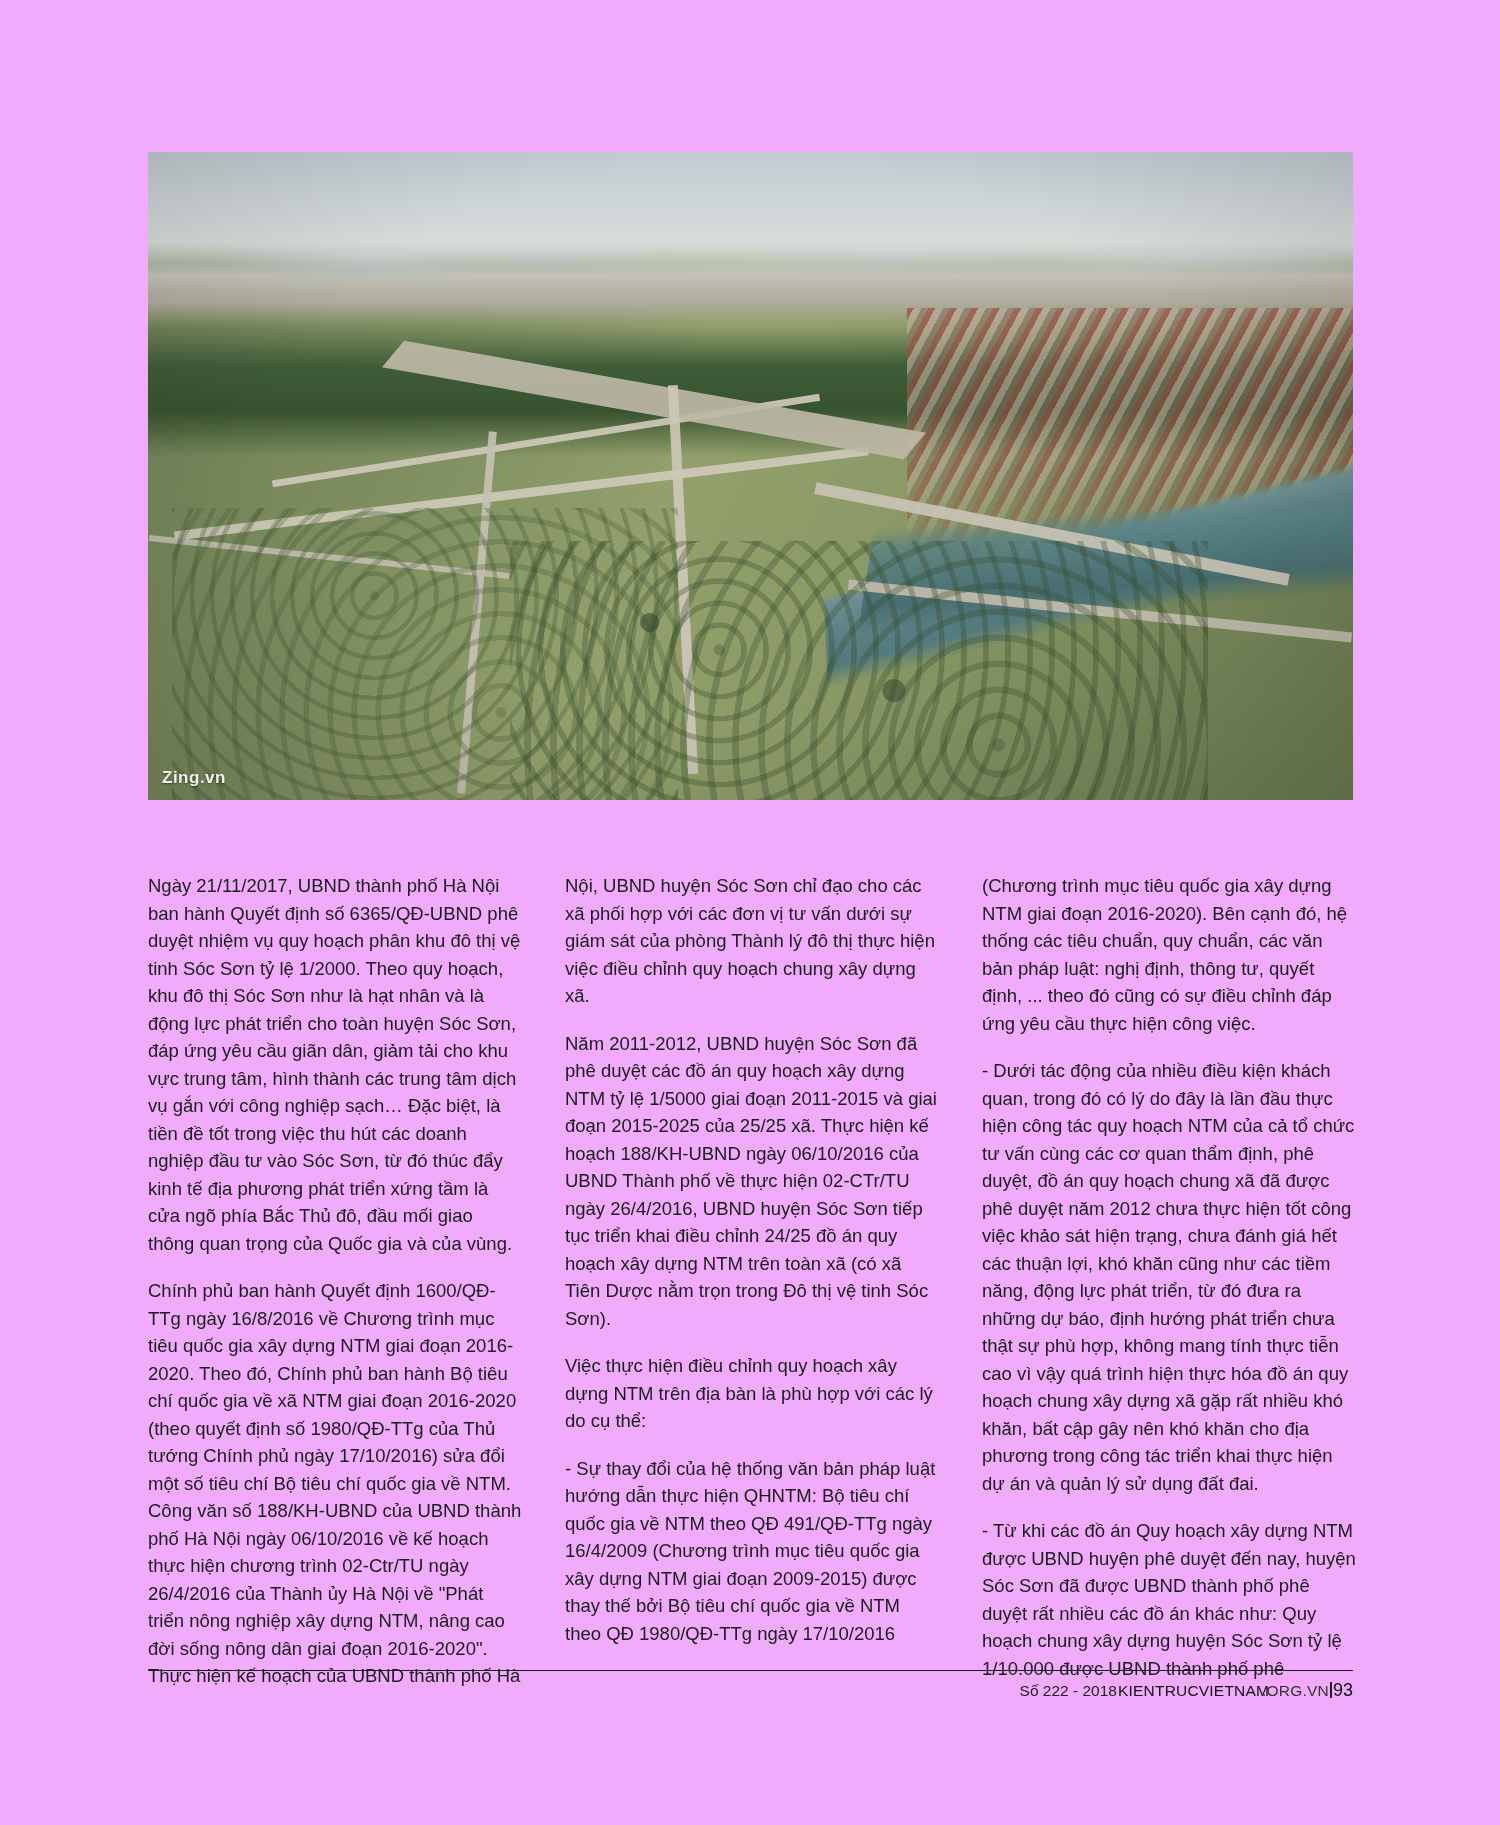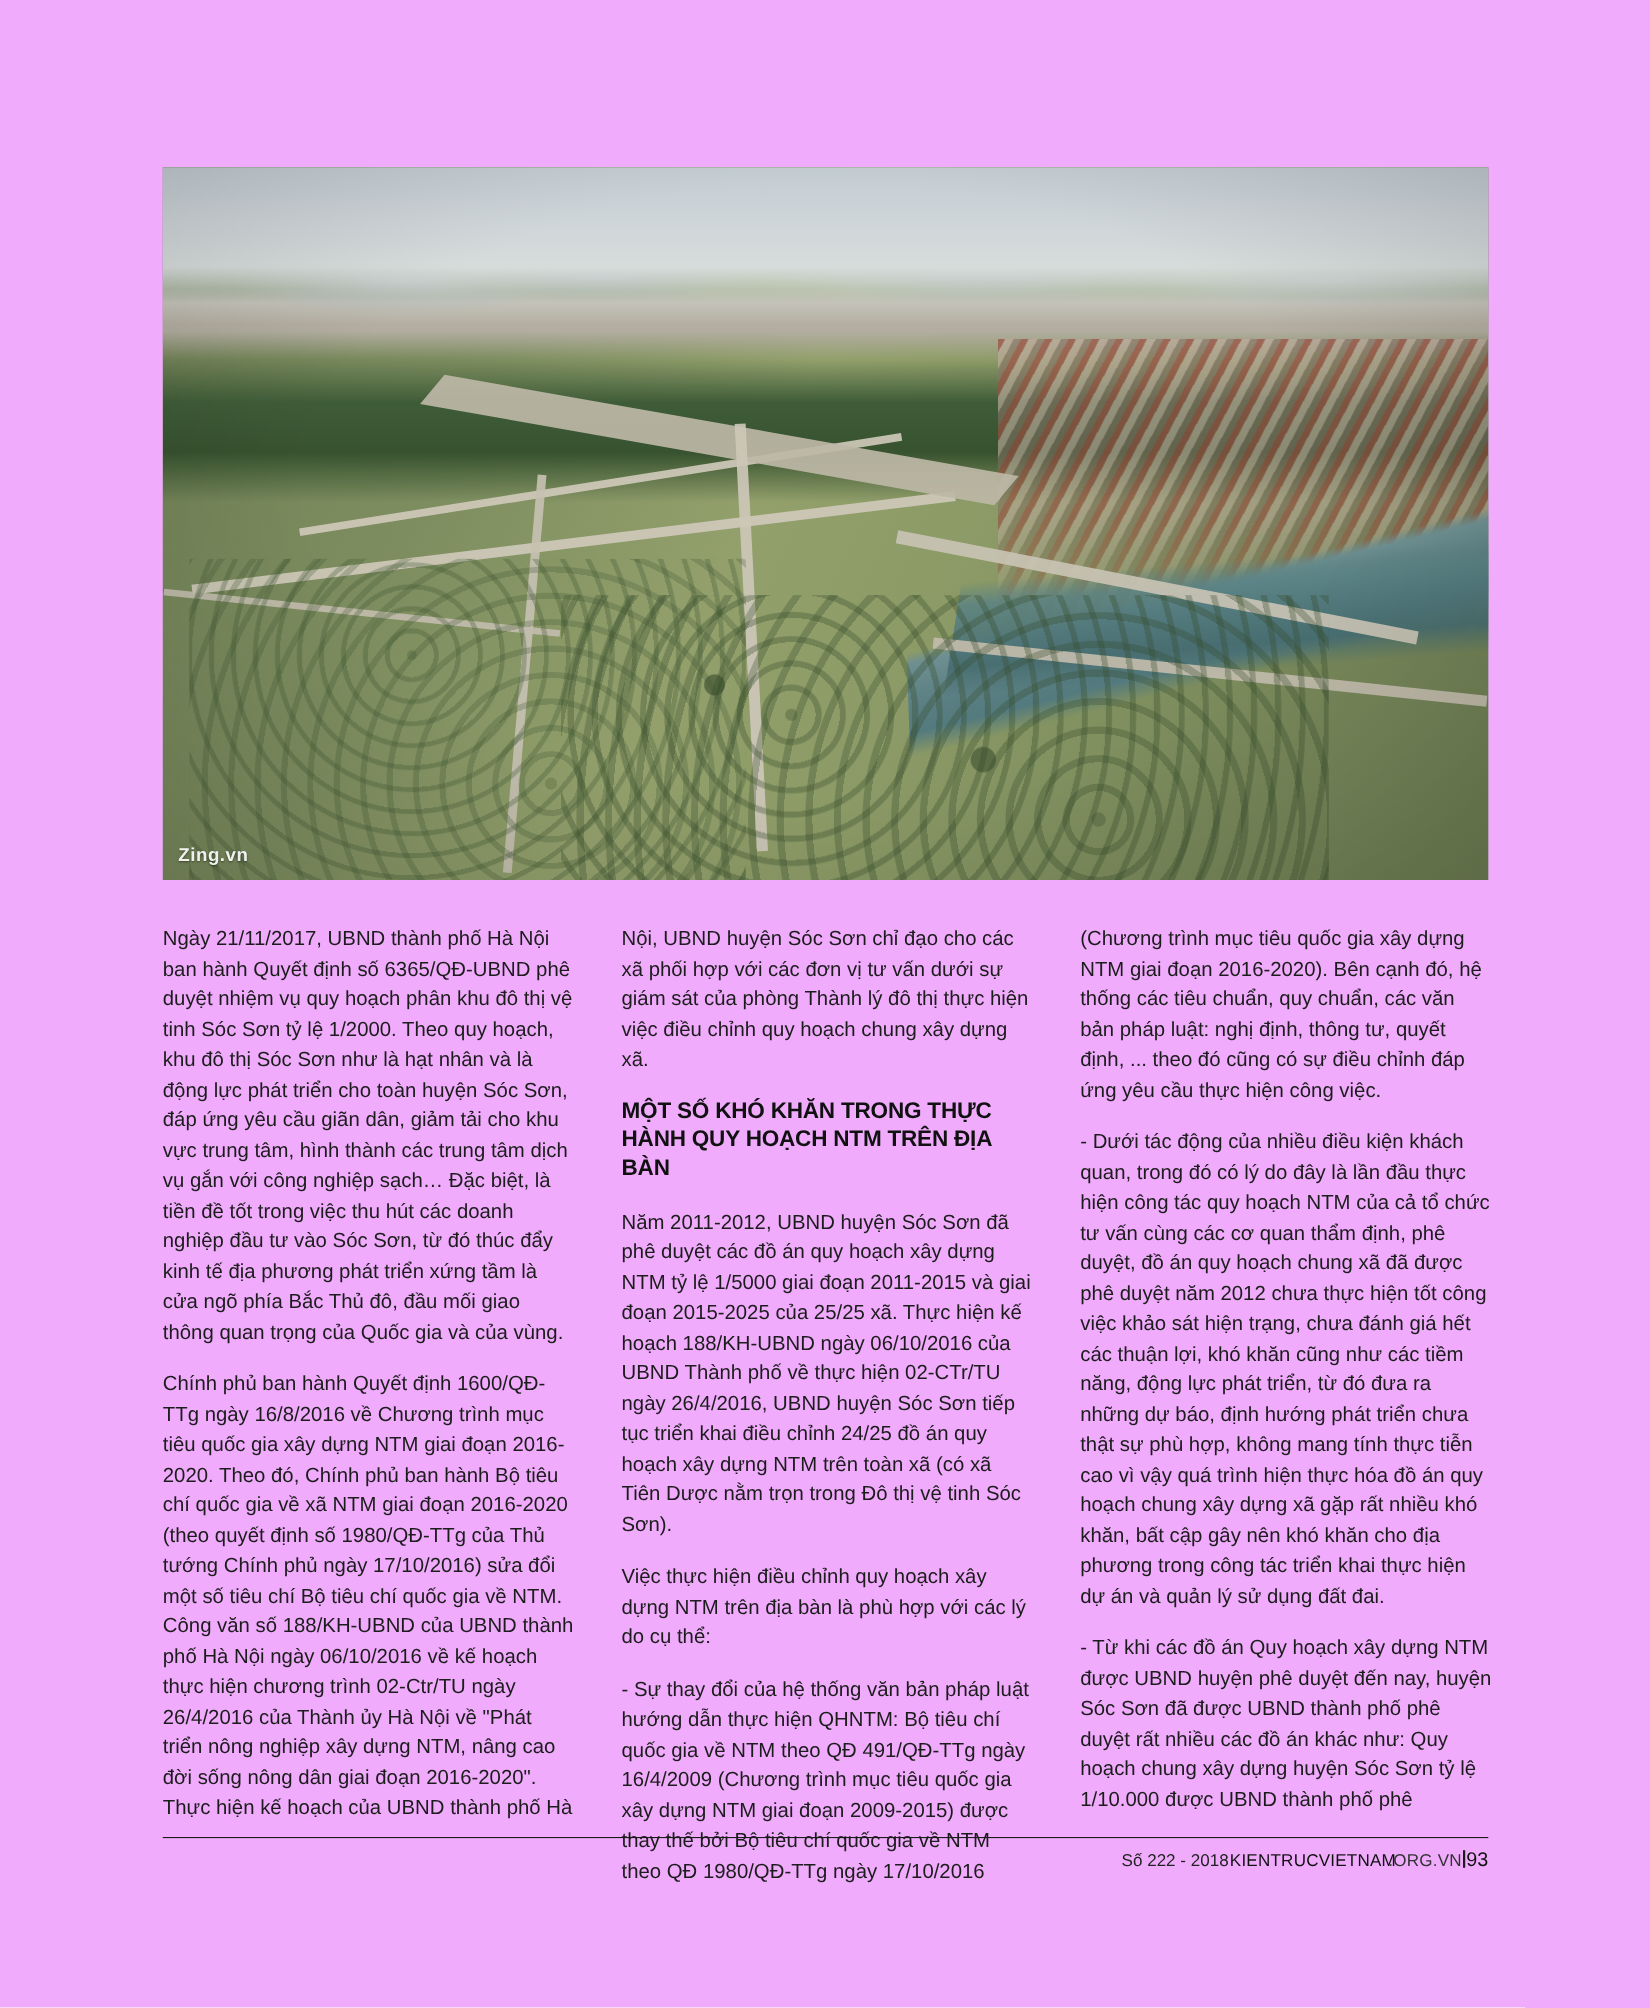--- a/index.html
+++ b/index.html
@@ -149,21 +149,21 @@
     text-align: right;
     font-size: 15.5px;
     font-style: italic;
     color: #222;
   }
 
   
   .columns {
     position: absolute;
     left: 148px;
-    top: 839px;
+    top: 872px;
     width: 1210px;
     display: flex;
     gap: 42px;
   }
   .col {
     width: 375px;
   }
   .col p {
     margin: 0 0 20px 0;
     font-size: 18.5px;
@@ -246,21 +246,20 @@
 
   <div class="columns">
 
     <div class="col">
       <p>Ngày 21/11/2017, UBND thành phố Hà Nội ban hành Quyết định số 6365/QĐ-UBND phê duyệt nhiệm vụ quy hoạch phân khu đô thị vệ tinh Sóc Sơn tỷ lệ 1/2000. Theo quy hoạch, khu đô thị Sóc Sơn như là hạt nhân và là động lực phát triển cho toàn huyện Sóc Sơn, đáp ứng yêu cầu giãn dân, giảm tải cho khu vực trung tâm, hình thành các trung tâm dịch vụ gắn với công nghiệp sạch… Đặc biệt, là tiền đề tốt trong việc thu hút các doanh nghiệp đầu tư vào Sóc Sơn, từ đó thúc đẩy kinh tế địa phương phát triển xứng tầm là cửa ngõ phía Bắc Thủ đô, đầu mối giao thông quan trọng của Quốc gia và của vùng.</p>
       <p>Chính phủ ban hành Quyết định 1600/QĐ-TTg ngày 16/8/2016 về Chương trình mục tiêu quốc gia xây dựng NTM giai đoạn 2016-2020. Theo đó, Chính phủ ban hành Bộ tiêu chí quốc gia về xã NTM giai đoạn 2016-2020 (theo quyết định số 1980/QĐ-TTg của Thủ tướng Chính phủ ngày 17/10/2016) sửa đổi một số tiêu chí Bộ tiêu chí quốc gia về NTM. Công văn số 188/KH-UBND của UBND thành phố Hà Nội ngày 06/10/2016 về kế hoạch thực hiện chương trình 02-Ctr/TU ngày 26/4/2016 của Thành ủy Hà Nội về "Phát triển nông nghiệp xây dựng NTM, nâng cao đời sống nông dân giai đoạn 2016-2020". Thực hiện kế hoạch của UBND thành phố Hà</p>
     </div>
 
     <div class="col">
       <p>Nội, UBND huyện Sóc Sơn chỉ đạo cho các xã phối hợp với các đơn vị tư vấn dưới sự giám sát của phòng Thành lý đô thị thực hiện việc điều chỉnh quy hoạch chung xây dựng xã.</p>
-      <h2 class="subhead">MỘT SỐ KHÓ KHĂN TRONG THỰC HÀNH QUY HOẠCH NTM TRÊN ĐỊA BÀN</h2>
       <p>Năm 2011-2012, UBND huyện Sóc Sơn đã phê duyệt các đồ án quy hoạch xây dựng NTM tỷ lệ 1/5000 giai đoạn 2011-2015 và giai đoạn 2015-2025 của 25/25 xã. Thực hiện kế hoạch 188/KH-UBND ngày 06/10/2016 của UBND Thành phố về thực hiện 02-CTr/TU ngày 26/4/2016, UBND huyện Sóc Sơn tiếp tục triển khai điều chỉnh 24/25 đồ án quy hoạch xây dựng NTM trên toàn xã (có xã Tiên Dược nằm trọn trong Đô thị vệ tinh Sóc Sơn).</p>
       <p>Việc thực hiện điều chỉnh quy hoạch xây dựng NTM trên địa bàn là phù hợp với các lý do cụ thể:</p>
       <p>- Sự thay đổi của hệ thống văn bản pháp luật hướng dẫn thực hiện QHNTM: Bộ tiêu chí quốc gia về NTM theo QĐ 491/QĐ-TTg ngày 16/4/2009 (Chương trình mục tiêu quốc gia xây dựng NTM giai đoạn 2009-2015) được thay thế bởi Bộ tiêu chí quốc gia về NTM theo QĐ 1980/QĐ-TTg ngày 17/10/2016</p>
     </div>
 
     <div class="col">
       <p>(Chương trình mục tiêu quốc gia xây dựng NTM giai đoạn 2016-2020). Bên cạnh đó, hệ thống các tiêu chuẩn, quy chuẩn, các văn bản pháp luật: nghị định, thông tư, quyết định, ... theo đó cũng có sự điều chỉnh đáp ứng yêu cầu thực hiện công việc.</p>
       <p>- Dưới tác động của nhiều điều kiện khách quan, trong đó có lý do đây là lần đầu thực hiện công tác quy hoạch NTM của cả tổ chức tư vấn cùng các cơ quan thẩm định, phê duyệt, đồ án quy hoạch chung xã đã được phê duyệt năm 2012 chưa thực hiện tốt công việc khảo sát hiện trạng, chưa đánh giá hết các thuận lợi, khó khăn cũng như các tiềm năng, động lực phát triển, từ đó đưa ra những dự báo, định hướng phát triển chưa thật sự phù hợp, không mang tính thực tiễn cao vì vậy quá trình hiện thực hóa đồ án quy hoạch chung xây dựng xã gặp rất nhiều khó khăn, bất cập gây nên khó khăn cho địa phương trong công tác triển khai thực hiện dự án và quản lý sử dụng đất đai.</p>
       <p>- Từ khi các đồ án Quy hoạch xây dựng NTM được UBND huyện phê duyệt đến nay, huyện Sóc Sơn đã được UBND thành phố phê duyệt rất nhiều các đồ án khác như: Quy hoạch chung xây dựng huyện Sóc Sơn tỷ lệ 1/10.000 được UBND thành phố phê</p>
     </div>

